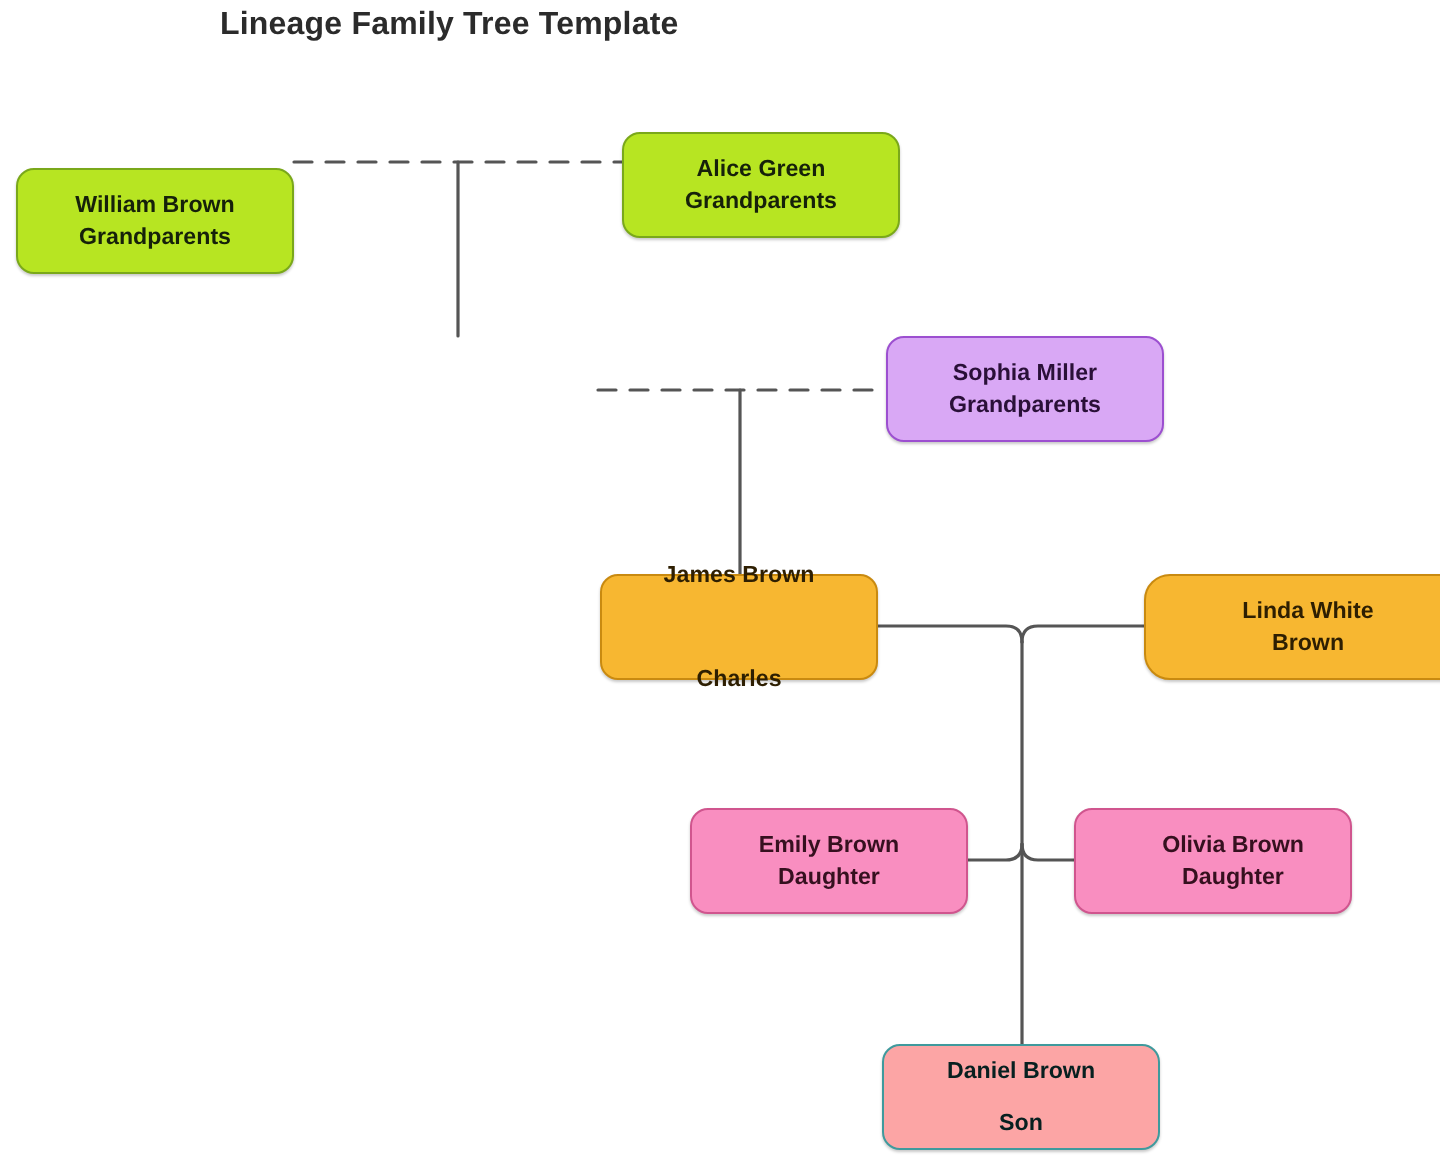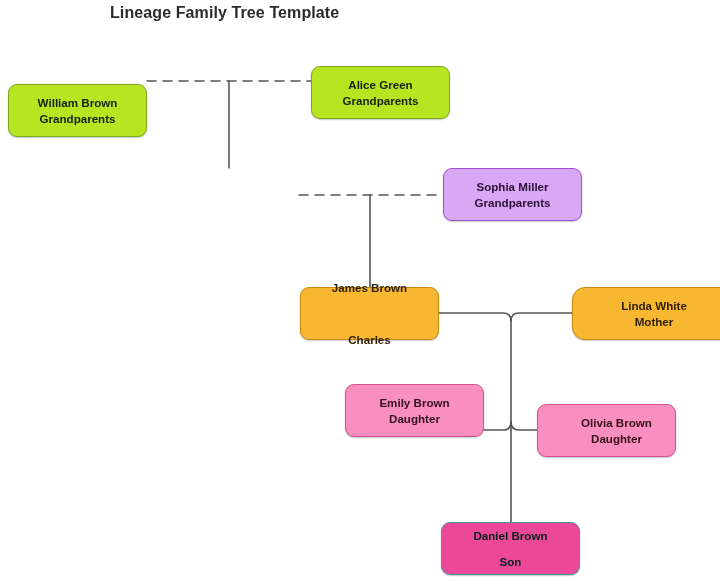--- a/index.html
+++ b/index.html
@@ -50,21 +50,21 @@
     font-size: 11.6px;
     font-weight: bold;
     color: #1d1d1d;
     box-shadow: 0 1px 1.5px rgba(0,0,0,0.22);
   }
   .node .l1, .node .l2 { display: block; white-space: nowrap; }
   .node-green  { background: #b7e522; border-color: #7aa81a; color: #16210a; }
   .node-purple { background: #d9a8f5; border-color: #9c4fd0; color: #2a1038; }
   .node-orange { background: #f7b731; border-color: #c98a10; color: #2e1f02; }
   .node-pink   { background: #f98ec0; border-color: #d0558e; color: #36101f; }
-  .node-cyan   { background: #ec4899; border-color: #3f9a9d; color: #072020; gap: 10px; }
+  .node-cyan   { background: #fca5a5; border-color: #3f9a9d; color: #072020; gap: 10px; }
 </style>
 </head>
 <body>
 
 <div id="canvas">
 
   <div class="diagram-title">Lineage Family Tree Template</div>
 
   <svg id="edge-layer" viewBox="0 0 720 583" width="720" height="583" xmlns="http://www.w3.org/2000/svg">
     <g fill="none" stroke="#555555" stroke-width="1.6" stroke-linecap="round" stroke-linejoin="round">
@@ -105,24 +105,24 @@
     <span class="l2">Grandparents</span>
   </div>
 
   <div class="node node-orange" style="left:300px; top:287px; width:139px; height:53px;gap:36px;">
     <span class="l1">James Brown</span>
     <span class="l2">Charles</span>
   </div>
 
   <div class="node node-orange" style="left:572px; top:287px; width:164px; height:53px;border-radius:13px;">
     <span class="l1">Linda White</span>
-    <span class="l2">Mother</span>
+    <span class="l2">Brown</span>
   </div>
 
-  <div class="node node-pink" style="left:345px; top:384px; width:139px; height:53px;">
+  <div class="node node-pink" style="left:345px; top:404px; width:139px; height:53px;">
     <span class="l1">Emily Brown</span>
     <span class="l2">Daughter</span>
   </div>
 
   <div class="node node-pink" style="left:537px; top:404px; width:139px; height:53px;padding-left:20px;">
     <span class="l1">Olivia Brown</span>
     <span class="l2">Daughter</span>
   </div>
 
   <div class="node node-cyan" style="left:441px; top:522px; width:139px; height:53px;">

